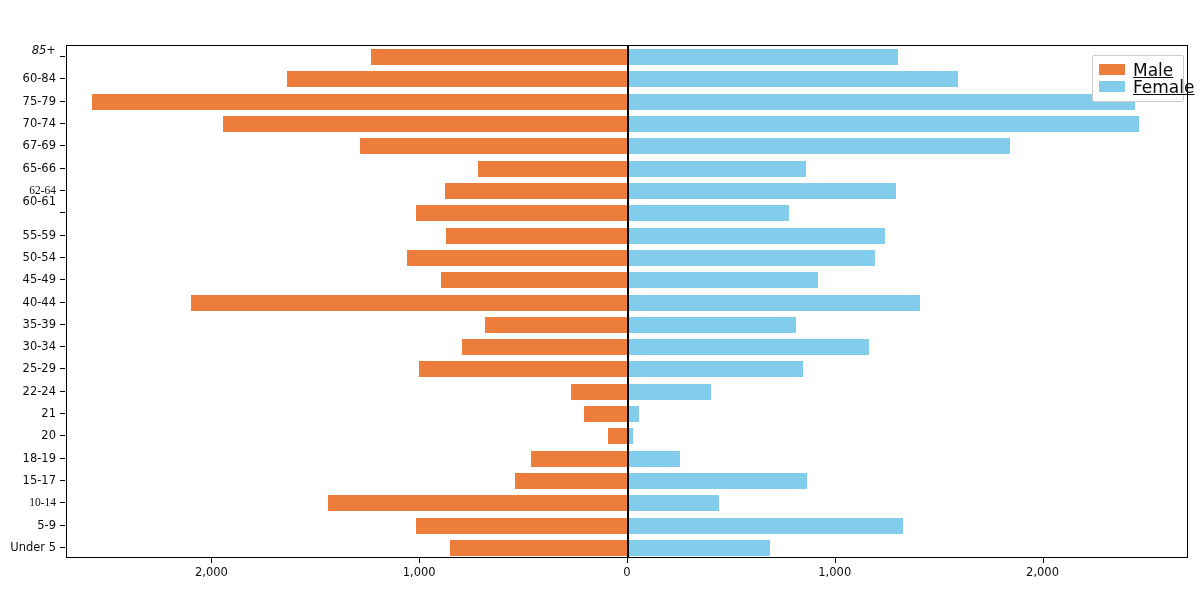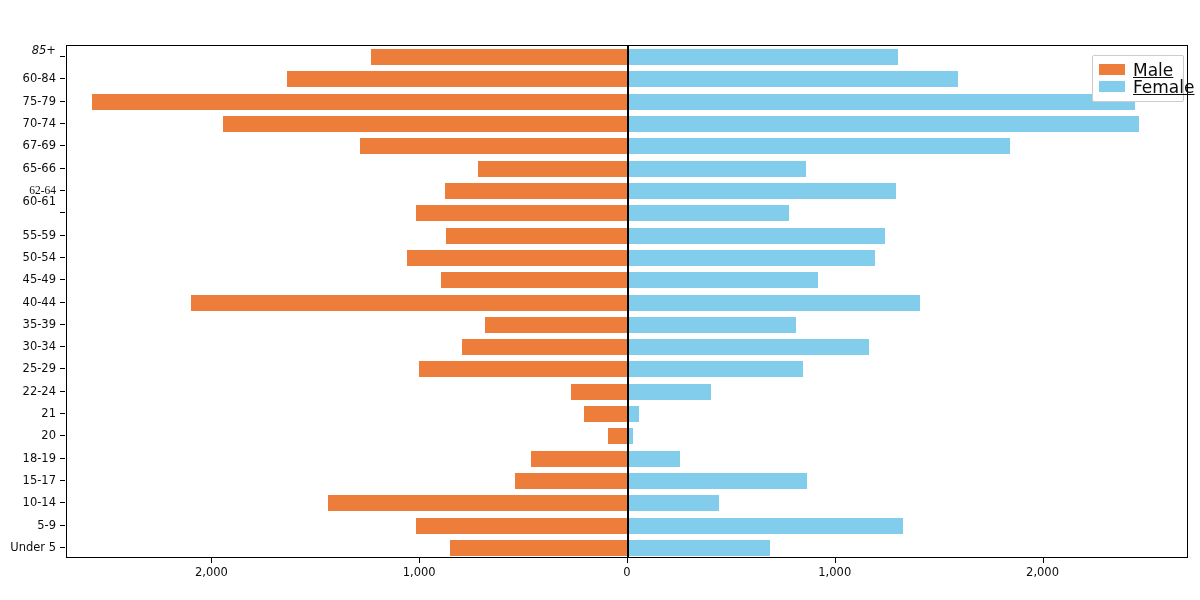--- a/index.html
+++ b/index.html
@@ -100,21 +100,21 @@
       <div class="yl" style="top: 234.196px;">45-49</div>
       <div class="yl" style="top: 256.5px;">40-44</div>
       <div class="yl" style="top: 278.804px;">35-39</div>
       <div class="yl" style="top: 301.109px;">30-34</div>
       <div class="yl" style="top: 323.413px; text-align: right;">25-29</div>
       <div class="yl" style="top: 345.717px;">22-24</div>
       <div class="yl" style="top: 368.022px;">21</div>
       <div class="yl" style="top: 390.326px;">20</div>
       <div class="yl" style="top: 412.63px;">18-19</div>
       <div class="yl" style="top: 434.935px;">15-17</div>
-      <div class="yl" style="top: 457.239px;">10-14</div>
+      <div class="yl" style="top: 457.239px; font-family: Liberation Serif, serif;">10-14</div>
       <div class="yl" style="top: 479.543px;">5-9</div>
       <div class="yl" style="top: 501.848px;">Under 5</div>
     </div>
   <div id="yticks">
       <div class="yt" style="top: 11.1522px;"></div>
       <div class="yt" style="top: 33.4565px;"></div>
       <div class="yt" style="top: 55.7609px;"></div>
       <div class="yt" style="top: 78.0652px;"></div>
       <div class="yt" style="top: 100.37px;"></div>
       <div class="yt" style="top: 122.674px;"></div>

